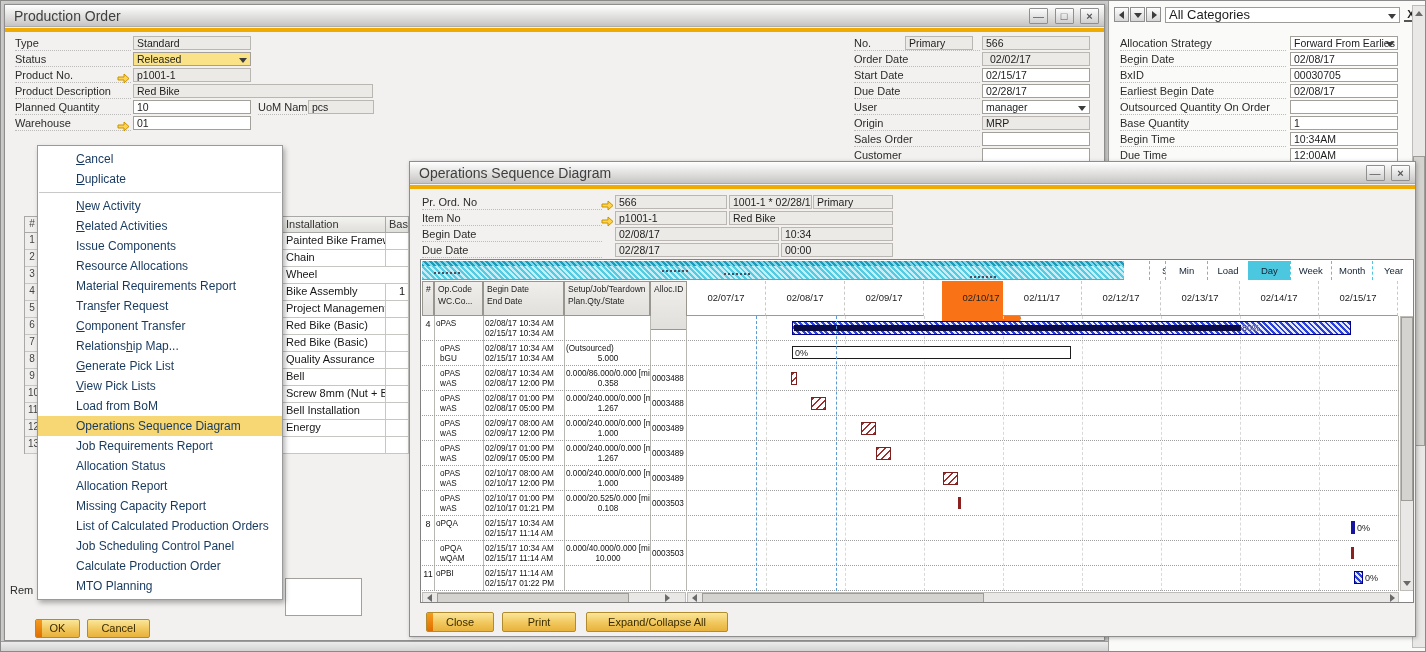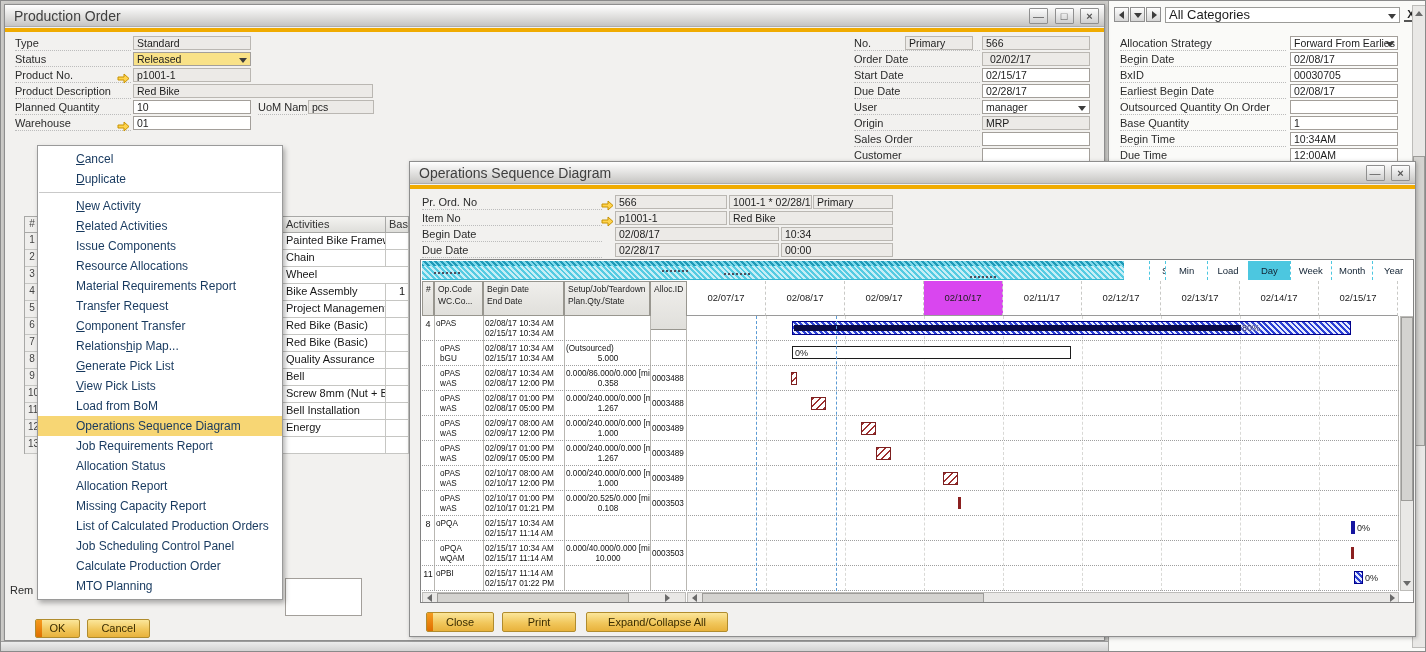--- a/index.html
+++ b/index.html
@@ -182,21 +182,21 @@
         <div class="lbl" style="left: 849px; top: 112px; width: 126px;">Origin</div>
         <div class="fld dis" style="left: 977px; top: 111px; width: 108px;">MRP</div>
         <div class="lbl" style="left: 849px; top: 128px; width: 126px;">Sales Order</div>
         <div class="fld" style="left: 977px; top: 127px; width: 108px;"></div>
         <div class="lbl" style="left: 849px; top: 144px; width: 126px;">Customer</div>
         <div class="fld" style="left: 977px; top: 143px; width: 108px;"></div>
       </div>
     <div id="po-grid" class="a" style="left:19px;top:211px;width:385px;height:238px;border-left:1px solid #a8a8a6;border-top:1px solid #a8a8a6;">
         <div class="gcell ghead gnumcol" style="left: 0px; top: 0px; width: 15px; height: 16px;">#</div>
         <div class="gcell ghead" style="left: 15px; top: 0px; width: 243px; height: 16px;"></div>
-        <div class="gcell ghead" style="left: 258px; top: 0px; width: 103px; height: 16px;">Activities</div>
+        <div class="gcell ghead" style="left: 258px; top: 0px; width: 103px; height: 16px;">Installation</div>
         <div class="gcell ghead" style="left: 361px; top: 0px; width: 23px; height: 16px;">Base</div>
         <div class="gcell gnumcol" style="left: 0px; top: 16px; width: 15px; height: 17px;">1</div>
         <div class="gcell" style="left: 15px; top: 16px; width: 243px; height: 17px;"></div>
         <div class="gcell" style="left: 258px; top: 16px; width: 103px; height: 17px;">Painted Bike Framew</div>
         <div class="gcell" style="left: 361px; top: 16px; width: 23px; height: 17px; text-align: right;"></div>
         <div class="gcell gnumcol" style="left: 0px; top: 33px; width: 15px; height: 17px;">2</div>
         <div class="gcell" style="left: 15px; top: 33px; width: 243px; height: 17px;"></div>
         <div class="gcell" style="left: 258px; top: 33px; width: 103px; height: 17px;">Chain</div>
         <div class="gcell" style="left: 361px; top: 33px; width: 23px; height: 17px; text-align: right;"></div>
         <div class="gcell gnumcol" style="left: 0px; top: 50px; width: 15px; height: 17px;">3</div>
@@ -337,21 +337,21 @@
         <div class="hcell" style="left: 143px; top: 21px; width: 86px; height: 35px;">
           <div class="hl1">Setup/Job/Teardown</div>
           <div class="hl2">Plan.Qty./State</div>
         </div>
         <div class="hcell" style="left: 229px; top: 21px; width: 37px; height: 49px;">
           <div class="hl1">Alloc.ID</div>
         </div>
         <div class="dhcell" style="left: 266px; top: 21px; width: 79px; height: 35px; background: rgb(255, 255, 255);">02/07/17</div>
         <div class="dhcell" style="left: 345px; top: 21px; width: 79px; height: 35px; background: rgb(255, 255, 255);">02/08/17</div>
         <div class="dhcell" style="left: 424px; top: 21px; width: 79px; height: 35px; background: rgb(255, 255, 255);">02/09/17</div>
-        <div class="dhcell" style="left: 503px; top: 21px; width: 79px; height: 35px; background: #d946ef;">02/10/17</div>
+        <div class="dhcell" style="left: 521px; top: 21px; width: 79px; height: 41px; background: #f97316;">02/10/17</div>
         <div class="dhcell" style="left: 582px; top: 21px; width: 79px; height: 35px; background: rgb(255, 255, 255);">02/11/17</div>
         <div class="dhcell" style="left: 661px; top: 21px; width: 79px; height: 35px; background: rgb(255, 255, 255);">02/12/17</div>
         <div class="dhcell" style="left: 740px; top: 21px; width: 79px; height: 35px; background: rgb(255, 255, 255);">02/13/17</div>
         <div class="dhcell" style="left: 819px; top: 21px; width: 79px; height: 35px; background: rgb(255, 255, 255);">02/14/17</div>
         <div class="dhcell" style="left: 898px; top: 21px; width: 79px; height: 35px; background: rgb(255, 255, 255);">02/15/17</div>
         <div class="a vline" style="left: 13px; top: 56px; width: 1px; height: 275px;"></div>
         <div class="a vline" style="left: 62px; top: 56px; width: 1px; height: 275px;"></div>
         <div class="a vline" style="left: 143px; top: 56px; width: 1px; height: 275px;"></div>
         <div class="a vline" style="left: 229px; top: 56px; width: 1px; height: 275px;"></div>
         <div class="a vline" style="left: 265px; top: 56px; width: 1px; height: 275px;"></div>

